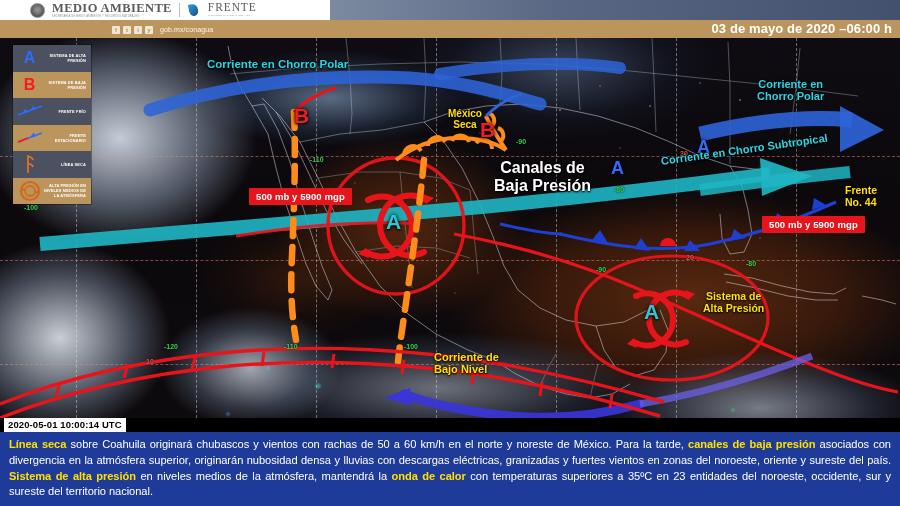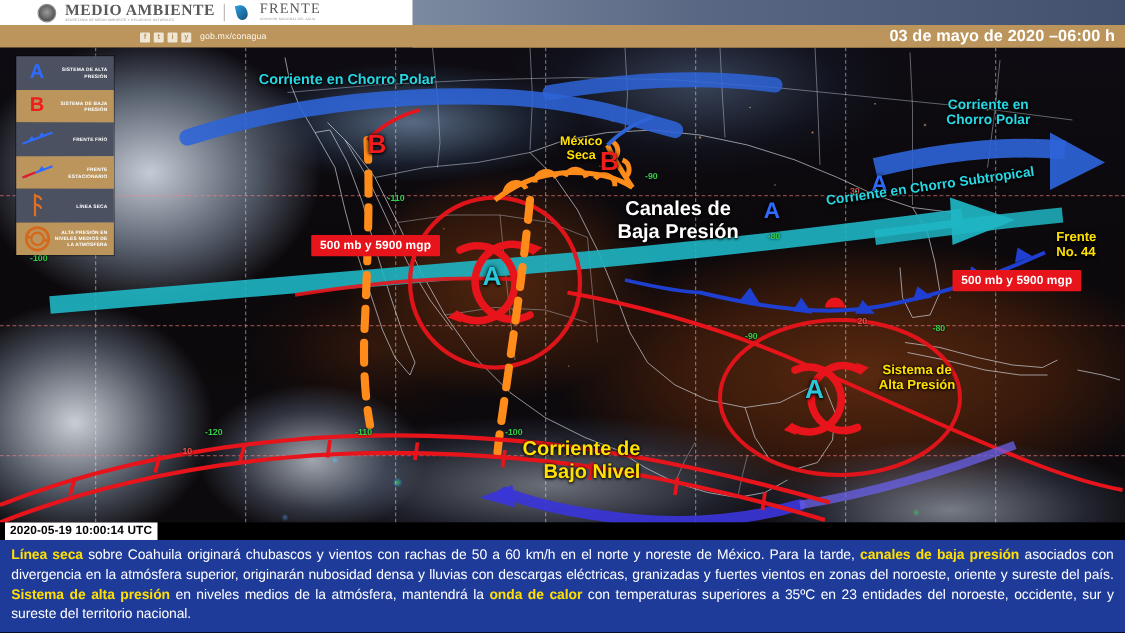--- a/index.html
+++ b/index.html
@@ -443,21 +443,21 @@
 Chorro Polar</div>
     <div class="ann ann-teal" style="left:661px;top:117px;font-size:11px;transform:rotate(-8deg);transform-origin:left center;">Corriente en Chorro Subtropical</div>
     <div class="ann ann-yellow" style="left:448px;top:70px;font-size:10px;white-space:pre;text-align:center;">México
 Seca</div>
     <div class="ann ann-white" style="left:494px;top:121px;font-size:16px;white-space:pre;text-align:center;">Canales de
 Baja Presión</div>
     <div class="ann ann-yellow" style="left:845px;top:147px;font-size:10.5px;white-space:pre;">Frente
 No. 44</div>
     <div class="ann ann-yellow" style="left:703px;top:253px;font-size:10.5px;white-space:pre;text-align:center;">Sistema de
 Alta Presión</div>
-    <div class="ann ann-yellow" style="left:418px;top:313px;font-size:16px;white-space:pre;text-align:right;">Corriente de
+    <div class="ann ann-yellow" style="left:434px;top:313px;font-size:11px;white-space:pre;text-align:left;">Corriente de
 Bajo Nivel</div>
 
     <div class="mgp-label" style="left:249px;top:150px;">500 mb y 5900 mgp</div>
     <div class="mgp-label" style="left:762px;top:178px;">500 mb y 5900 mgp</div>
 
   </div>
 
   <div id="legend">
 
     <div class="leg-row dark">
@@ -521,19 +521,19 @@
           <path d="M21 15 l-4 -1 l2 -2.6 z" fill="#d4691e"></path>
         </svg>
       </div>
       <div class="leg-text">ALTA PRESIÓN
 EN NIVELES
 MEDIOS DE LA
 ATMÓSFERA</div>
     </div>
   </div>
 
-  <div id="timestamp">2020-05-19 10:00:14 UTC</div>
+  <div id="timestamp">2020-05-01 10:00:14 UTC</div>
 
   <div id="footer">
     <div id="footer-text"><b>Línea seca</b><span> sobre Coahuila originará chubascos y vientos con rachas de 50 a 60 km/h en el norte y noreste de México. Para la tarde, </span><b>canales de baja presión</b><span> asociados con divergencia en la atmósfera superior, originarán nubosidad densa y lluvias con descargas eléctricas, granizadas y fuertes vientos en zonas del noroeste, oriente y sureste del país. </span><b>Sistema de alta presión</b><span> en niveles medios de la atmósfera, mantendrá la </span><b>onda de calor</b><span> con temperaturas superiores a 35ºC en 23 entidades del noroeste, occidente, sur y sureste del territorio nacional.</span></div>
   </div>
 
 </div>
 
 </body></html>

